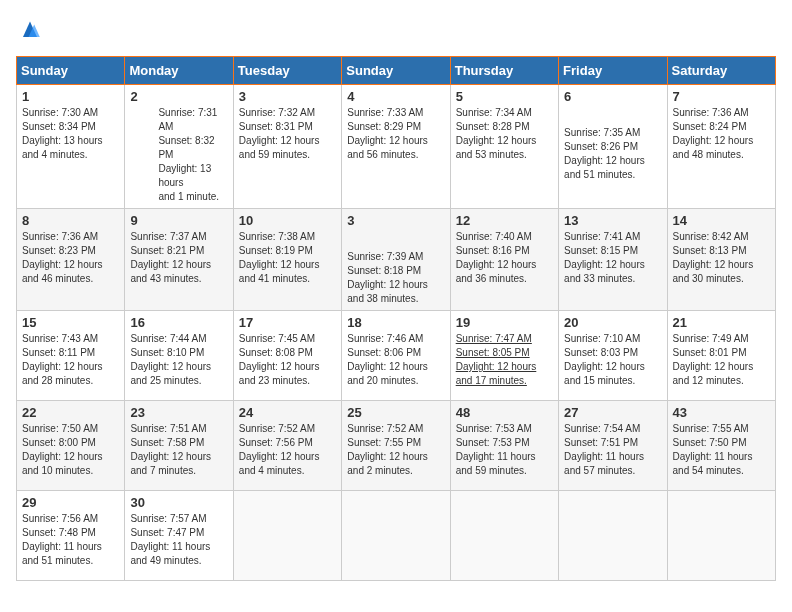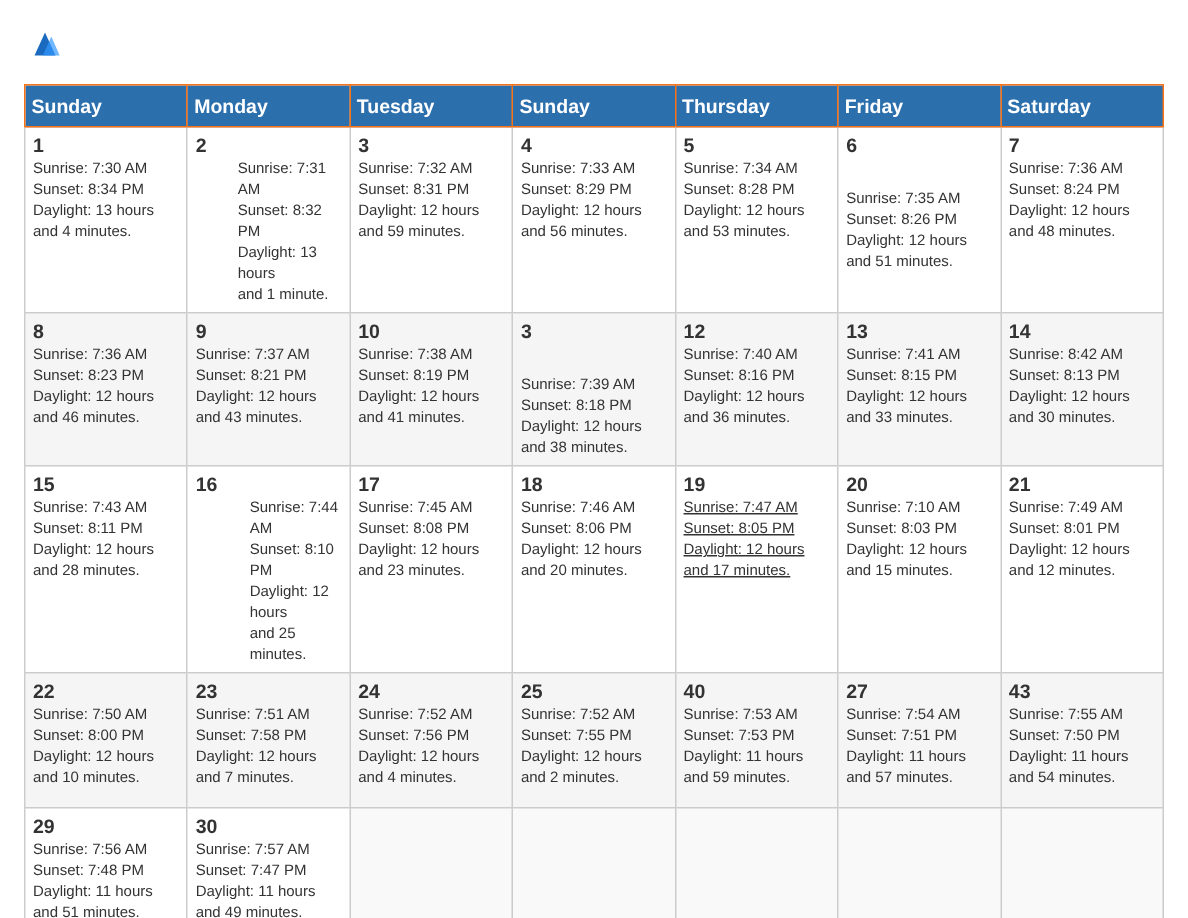--- a/index.html
+++ b/index.html
@@ -223,21 +223,21 @@
       <tr>
         <td>
           <span class="day-num">15</span>
           <div class="cell-text" style="white-space: pre-line;">Sunrise: 7:43 AM
 Sunset: 8:11 PM
 Daylight: 12 hours
 and 28 minutes.</div>
         </td>
         <td>
           <span class="day-num">16</span>
-          <div class="cell-text" style="white-space: pre-line; margin-left: 36px;">Sunrise: 7:44 AM
+          <div class="cell-text" style="white-space: pre-line;">Sunrise: 7:44 AM
 Sunset: 8:10 PM
 Daylight: 12 hours
 and 25 minutes.</div>
         </td>
         <td>
           <span class="day-num">17</span>
           <div class="cell-text" style="white-space: pre-line;">Sunrise: 7:45 AM
 Sunset: 8:08 PM
 Daylight: 12 hours
 and 23 minutes.</div>
@@ -294,21 +294,21 @@
 and 4 minutes.</div>
         </td>
         <td>
           <span class="day-num">25</span>
           <div class="cell-text" style="white-space: pre-line;">Sunrise: 7:52 AM
 Sunset: 7:55 PM
 Daylight: 12 hours
 and 2 minutes.</div>
         </td>
         <td>
-          <span class="day-num">40</span>
+          <span class="day-num">48</span>
           <div class="cell-text" style="white-space: pre-line;">Sunrise: 7:53 AM
 Sunset: 7:53 PM
 Daylight: 11 hours
 and 59 minutes.</div>
         </td>
         <td>
           <span class="day-num">27</span>
           <div class="cell-text" style="white-space: pre-line;">Sunrise: 7:54 AM
 Sunset: 7:51 PM
 Daylight: 11 hours

